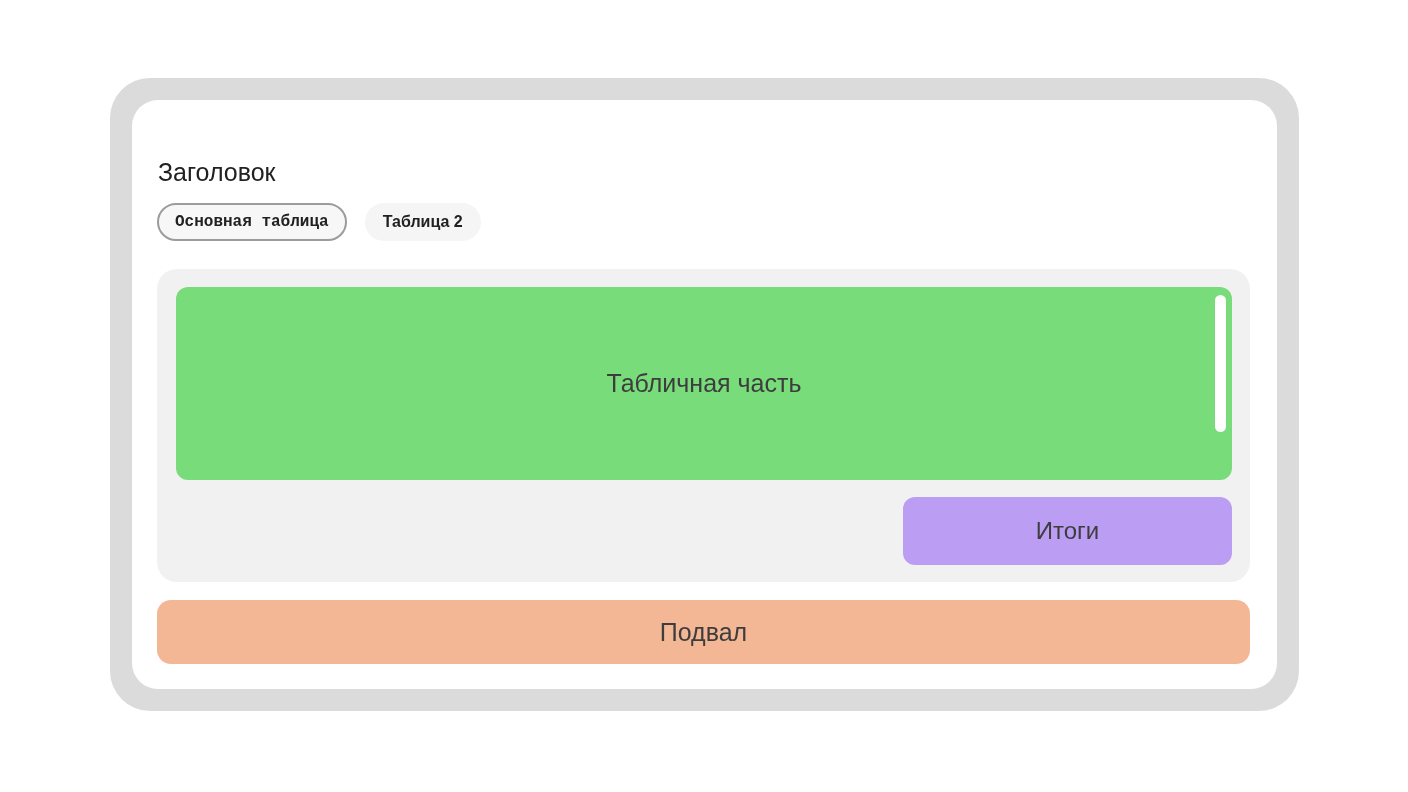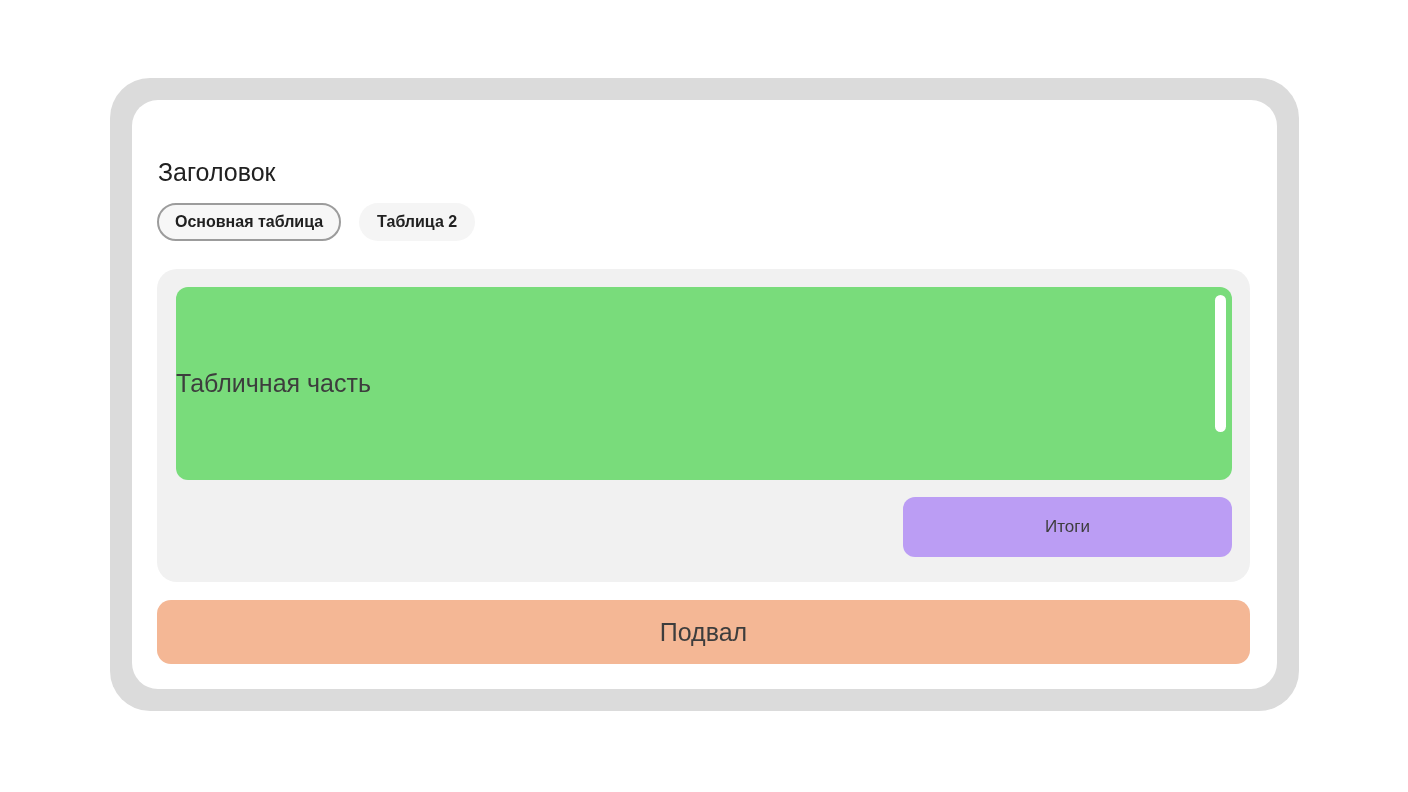--- a/index.html
+++ b/index.html
@@ -56,20 +56,21 @@
     font-size: 16px;
     color: var(--text-dark, #212121);
     cursor: pointer;
     white-space: nowrap;
   }
   .tab.active {
     background: var(--tab-active-bg, #f7f7f7);
     border: 2px solid var(--tab-active-border, #9c9c9c);
     padding: 16px 16px;
     font-weight: 700;
+    font-family: Liberation Mono, monospace;
   }
   .tab.inactive {
     background: var(--tab-bg, #f5f5f5);
     font-weight: 700;
   }
   .panel {
     position: absolute;
     left: 25px;
     top: 169px;
     width: 1093px;
@@ -80,44 +81,45 @@
   .table-area {
     position: absolute;
     left: 19px;
     top: 18px;
     width: 1056px;
     height: 193px;
     background: var(--table, #79dc7b);
     border-radius: 12px;
     display: flex;
     align-items: center;
+    justify-content: center;
     font-size: 25px;
     color: var(--block-text, #3d3d3d);
   }
   .scroll-thumb {
     position: absolute;
     right: 6px;
     top: 8px;
     width: 11px;
     height: 137px;
     background: var(--scrollbar, #ffffff);
     border-radius: 6px;
   }
   .totals {
     position: absolute;
     right: 18px;
     top: 228px;
     width: 329px;
-    height: 60px;
+    height: 68px;
     background: var(--totals, #bb9df4);
     border-radius: 12px;
     display: flex;
     align-items: center;
     justify-content: center;
-    font-size: 17px;
+    font-size: 24px;
     color: var(--block-text, #3d3d3d);
   }
   .footer {
     position: absolute;
     left: 25px;
     top: 500px;
     width: 1093px;
     height: 64px;
     background: var(--footer, #f4b795);
     border-radius: 14px;

